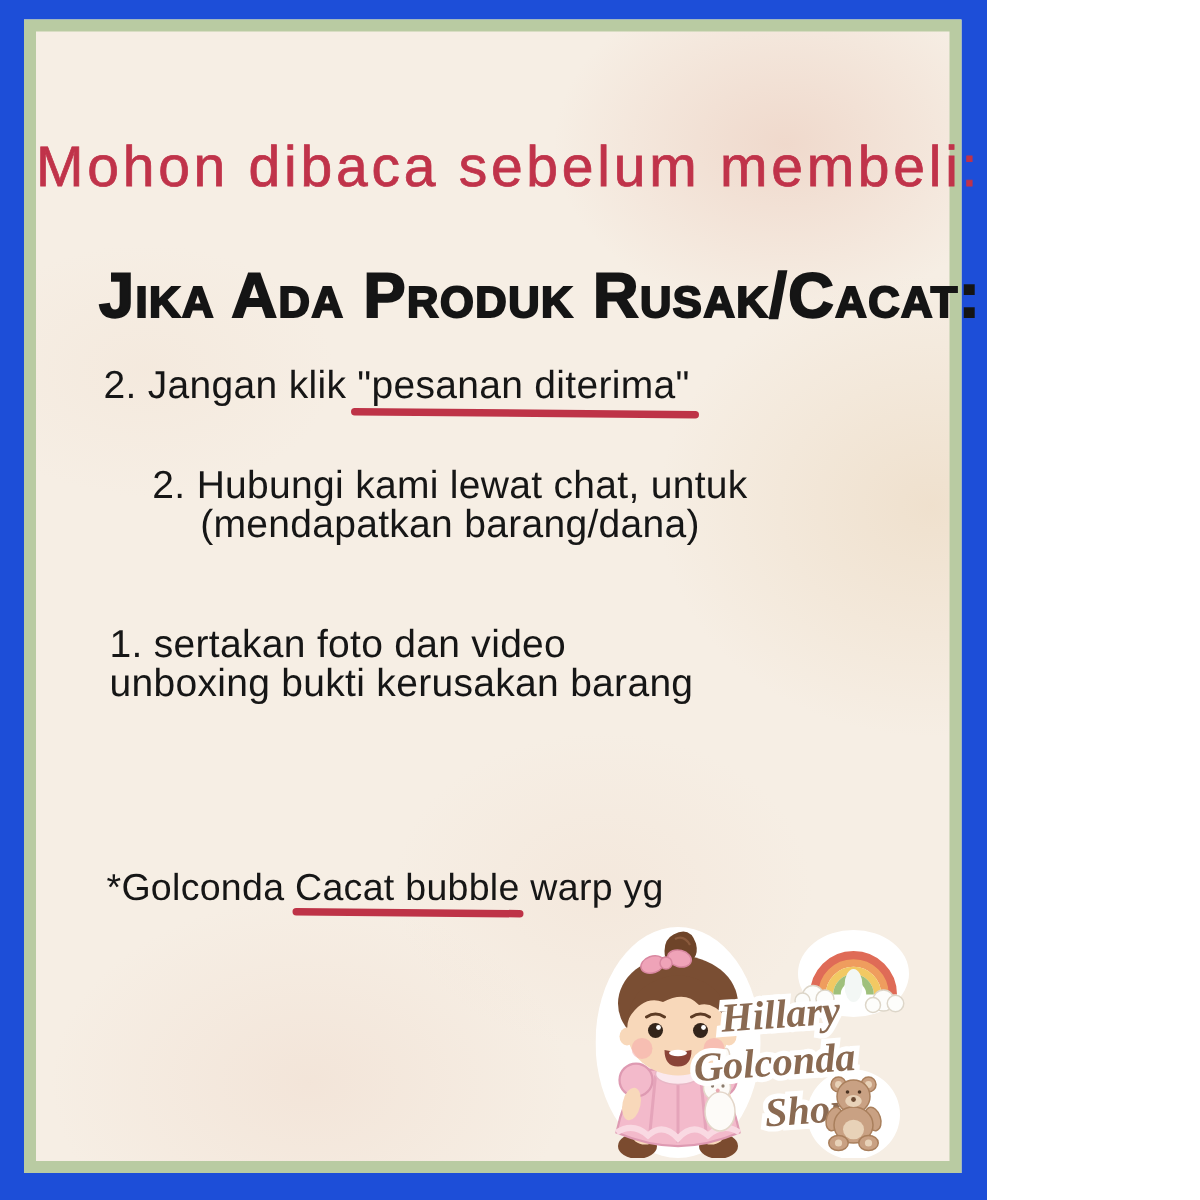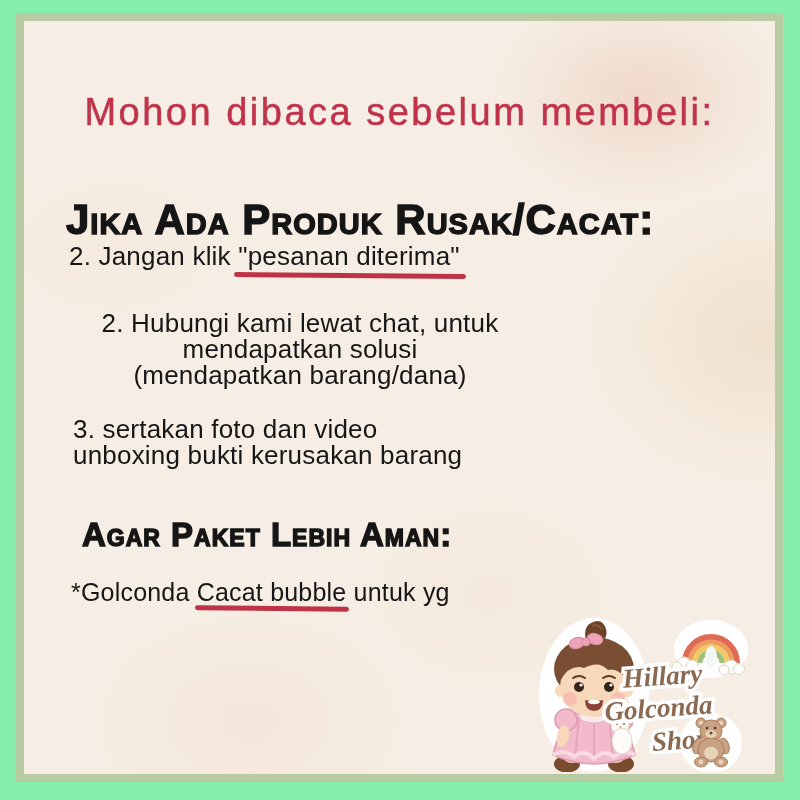--- a/index.html
+++ b/index.html
@@ -3,22 +3,22 @@
 <meta charset="utf-8">
 <style>
   html, body {
     margin: 0; padding: 0;
     width: 800px; height: 800px;
     overflow: hidden;
     font-family: "Liberation Sans", sans-serif;
   }
   .poster {
     position: relative;
-    width: 800px; height: 800px;
-    background: #86efac;
+    width: 658px; height: 800px;
+    background: #1d4ed8;
   }
   .panel {
     position: absolute;
     left: 16px; top: 13px; right: 17px; bottom: 18px;
     border: 8px solid #B9CBA2;
     background:
       radial-gradient(220px 160px at 82% 10%, rgba(233,196,180,0.50), transparent 70%),
       radial-gradient(260px 220px at 98% 42%, rgba(231,208,178,0.45), transparent 70%),
       radial-gradient(240px 170px at 30% 93%, rgba(238,215,200,0.40), transparent 72%),
       radial-gradient(200px 150px at 62% 76%, rgba(240,221,206,0.35), transparent 70%),
@@ -36,21 +36,21 @@
     color: #C0334A;
     -webkit-text-stroke: 0.5px #C0334A;
   }
   .heading {
     font-variant: small-caps;
     font-weight: 900;
     color: #151515;
     -webkit-text-stroke: 1.4px #151515;
     letter-spacing: 1px;
   }
-  .heading1 { top: 175px; left: 42px; font-size: 42px; }
+  .heading1 { top: 152px; left: 42px; font-size: 42px; }
   .heading2 { top: 495px; left: 58px; font-size: 33px; }
 
   .bodytext {
     font-size: 26px;
     line-height: 1.0;
     color: #161616;
     letter-spacing: 0.2px;
   }
   .item1 { top: 222px; left: 45px; }
   .item2 { top: 289px; left: 45px; width: 462px; text-align: center; }
@@ -94,33 +94,31 @@
   <div class="panel">
 
     <div class="title">Mohon dibaca sebelum membeli:</div>
 
     <div class="heading heading1">Jika Ada Produk Rusak/Cacat:</div>
 
     <div class="bodytext item1"><span>2. Jangan klik </span><span class="red-underline">"pesanan diterima"</span></div>
 
     <div class="bodytext item2">
       <div>2. Hubungi kami lewat chat, untuk</div>
-      <div>mendapatkan solusi</div>
       <div>(mendapatkan barang/dana)</div>
     </div>
 
     <div class="bodytext item3">
-      <div>3. sertakan foto dan video</div>
+      <div>1. sertakan foto dan video</div>
       <div>unboxing bukti kerusakan barang</div>
     </div>
 
-    <div class="heading heading2">Agar Paket Lebih Aman:</div>
 
     <div class="bodytext note">
-      <div><span>*Golconda </span><span class="red-underline">Cacat bubble</span><span> untuk yg</span></div>
+      <div><span>*Golconda </span><span class="red-underline">Cacat bubble</span><span> warp yg</span></div>
     </div>
 
     <svg class="logo" viewBox="0 0 230 155">
 
       <ellipse cx="55" cy="78" rx="55" ry="77" fill="#FFFFFF"></ellipse>
       <ellipse cx="172" cy="32" rx="37" ry="29" fill="#FFFFFF"></ellipse>
       <ellipse cx="172" cy="126" rx="31" ry="30" fill="#FFFFFF"></ellipse>
 
       <g>
         <path d="M146,46 A26,26 0 0 1 198,46" fill="none" stroke="#DF6B57" stroke-width="6"></path>

